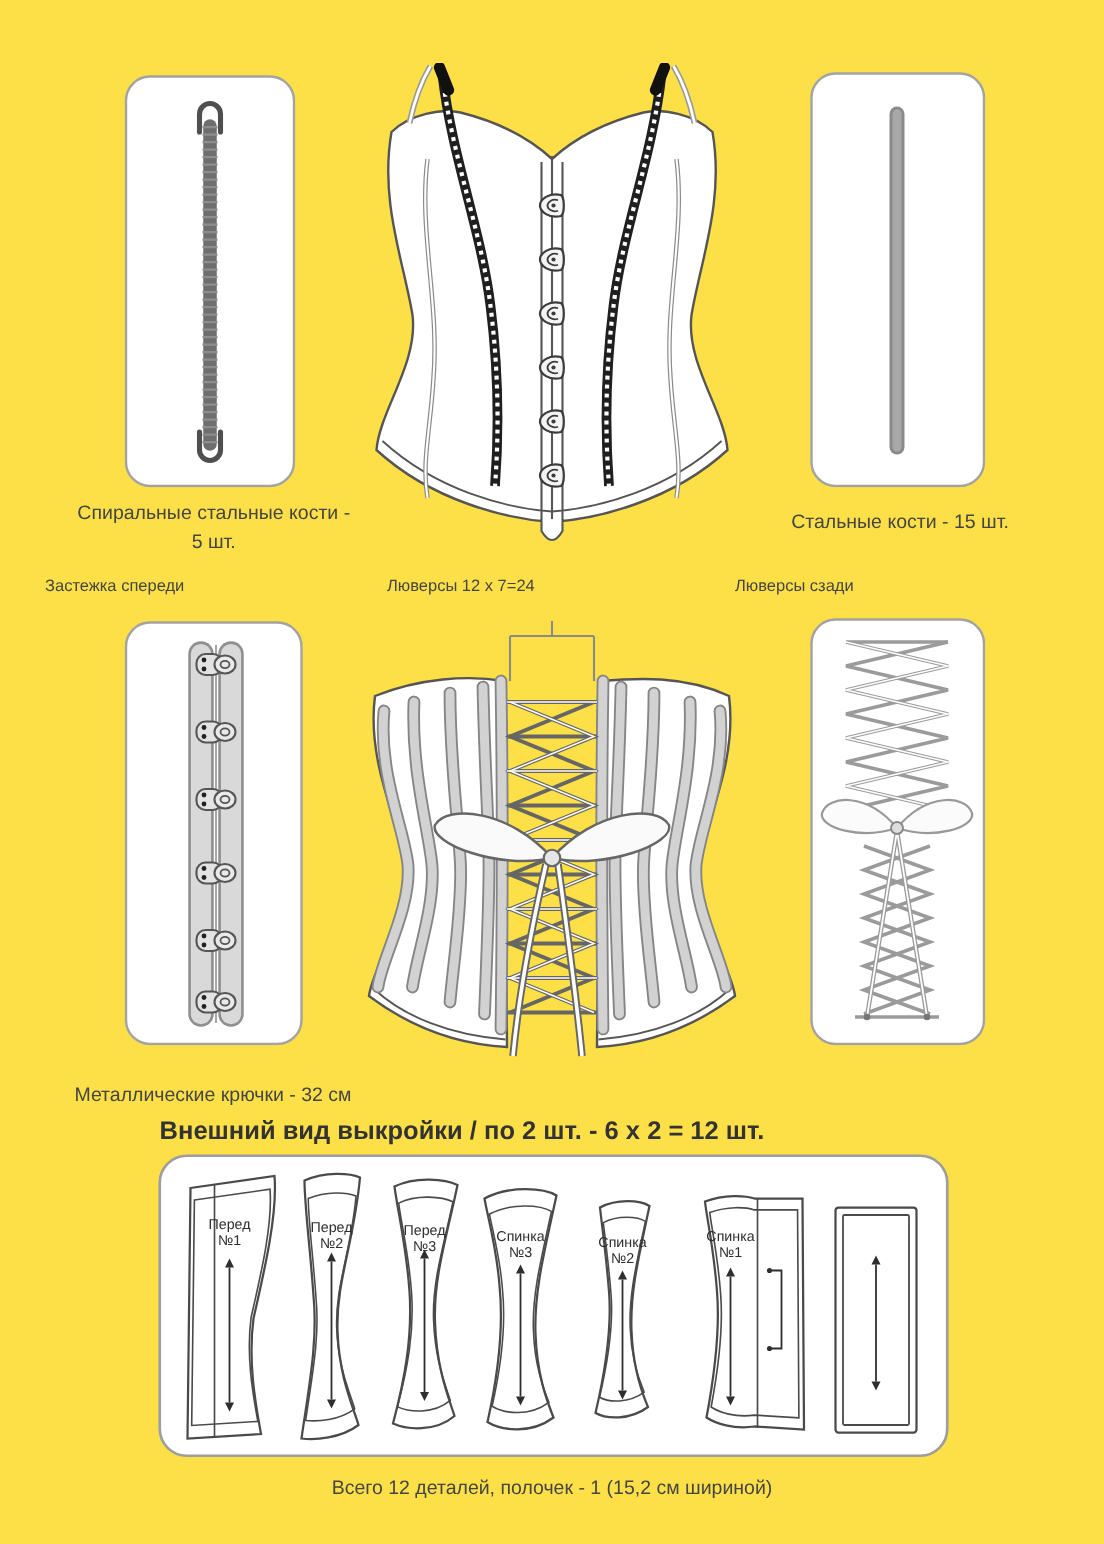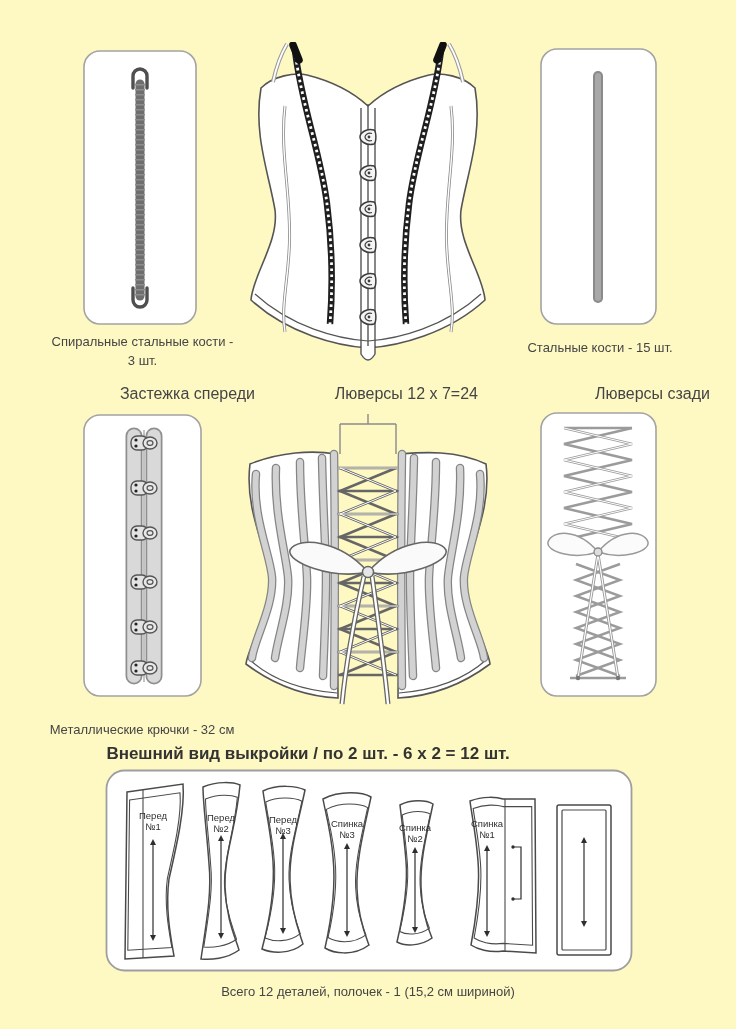--- a/index.html
+++ b/index.html
@@ -1,39 +1,39 @@
 <!DOCTYPE html>
 <html><head>
 <meta charset="utf-8">
 <style>
   html,body{margin:0;padding:0;background:#fff;}
   body{font-family:"Liberation Sans",sans-serif;color:#3d3d3d;}
-  .page{position:relative;width:736px;height:1029px;background:#fef9c3;overflow:hidden;}
+  .page{position:relative;width:736px;height:1029px;background:#fde047;overflow:hidden;}
   .abs{position:absolute;}
   .cap{font-size:13px;line-height:19px;text-align:center;color:#454545;}
-  .hdr{font-size:16px;text-align:right;color:#454545;}
+  .hdr{font-size:11px;text-align:left;color:#454545;}
   .title{font-size:17px;font-weight:bold;text-align:center;color:#333;}
   svg{display:block;}
   svg text{font-family:"Liberation Sans",sans-serif;font-size:9.5px;fill:#2e2e2e;text-anchor:middle;}
 </style>
 </head>
 <body>
 
 <div class="page">
 
   <svg class="abs" style="left:83px;top:50px" width="114" height="275" viewBox="0 0 114 275">
     <rect x="1" y="1" width="112" height="273" rx="16" fill="#fff" stroke="#a3a3a3" stroke-width="1.6"></rect>
     <path d="M57,34 V246" stroke="#6e6e6e" stroke-width="9" stroke-linecap="round" fill="none"></path>
     <path d="M57,34 V246" stroke="#8d8d8d" stroke-width="10" stroke-dasharray="1.5 3.5" fill="none"></path>
     <path d="M50,38 V26 A7 7 0 0 1 64,26 V38" fill="none" stroke="#4f4f4f" stroke-width="3.4" stroke-linecap="round"></path>
     <path d="M50,238 V250 A7 7 0 0 0 64,250 V238" fill="none" stroke="#4f4f4f" stroke-width="3.4" stroke-linecap="round"></path>
   </svg>
   <div class="abs cap" style="left:30px;top:332px;width:225px">
     <div>Спиральные стальные кости -</div>
-    <div>3 шт.</div>
+    <div>5 шт.</div>
   </div>
   <div class="abs hdr" style="left:30px;top:385px;width:225px">Застежка спереди</div>
 
   <svg class="abs" style="left:243px;top:42px" width="250" height="335" viewBox="0 0 250 335">
     <path d="M18,46 C10,92 26,132 32,168 C36,200 10,232 8,258 C45,292 95,304 125,306 C155,304 205,292 242,258 C240,232 214,200 218,168 C224,132 240,92 232,46 C220,34 198,30 186,33 C158,40 138,52 125,64 C112,52 92,40 64,33 C52,30 30,34 18,46 Z" fill="#fff" stroke="#555" stroke-width="1.6"></path>
     <path d="M12,252 C48,285 95,297 125,299 C155,297 202,285 238,252" fill="none" stroke="#555" stroke-width="1.2"></path>
 
     <path d="M42,64 C36,112 50,160 46,210 C44,244 38,266 42,290" fill="none" stroke="#8a8a8a" stroke-width="3"></path>
     <path d="M42,64 C36,112 50,160 46,210 C44,244 38,266 42,290" fill="none" stroke="#fff" stroke-width="1.4"></path>
     <path d="M208,64 C214,112 200,160 204,210 C206,244 212,266 208,290" fill="none" stroke="#8a8a8a" stroke-width="3"></path>

